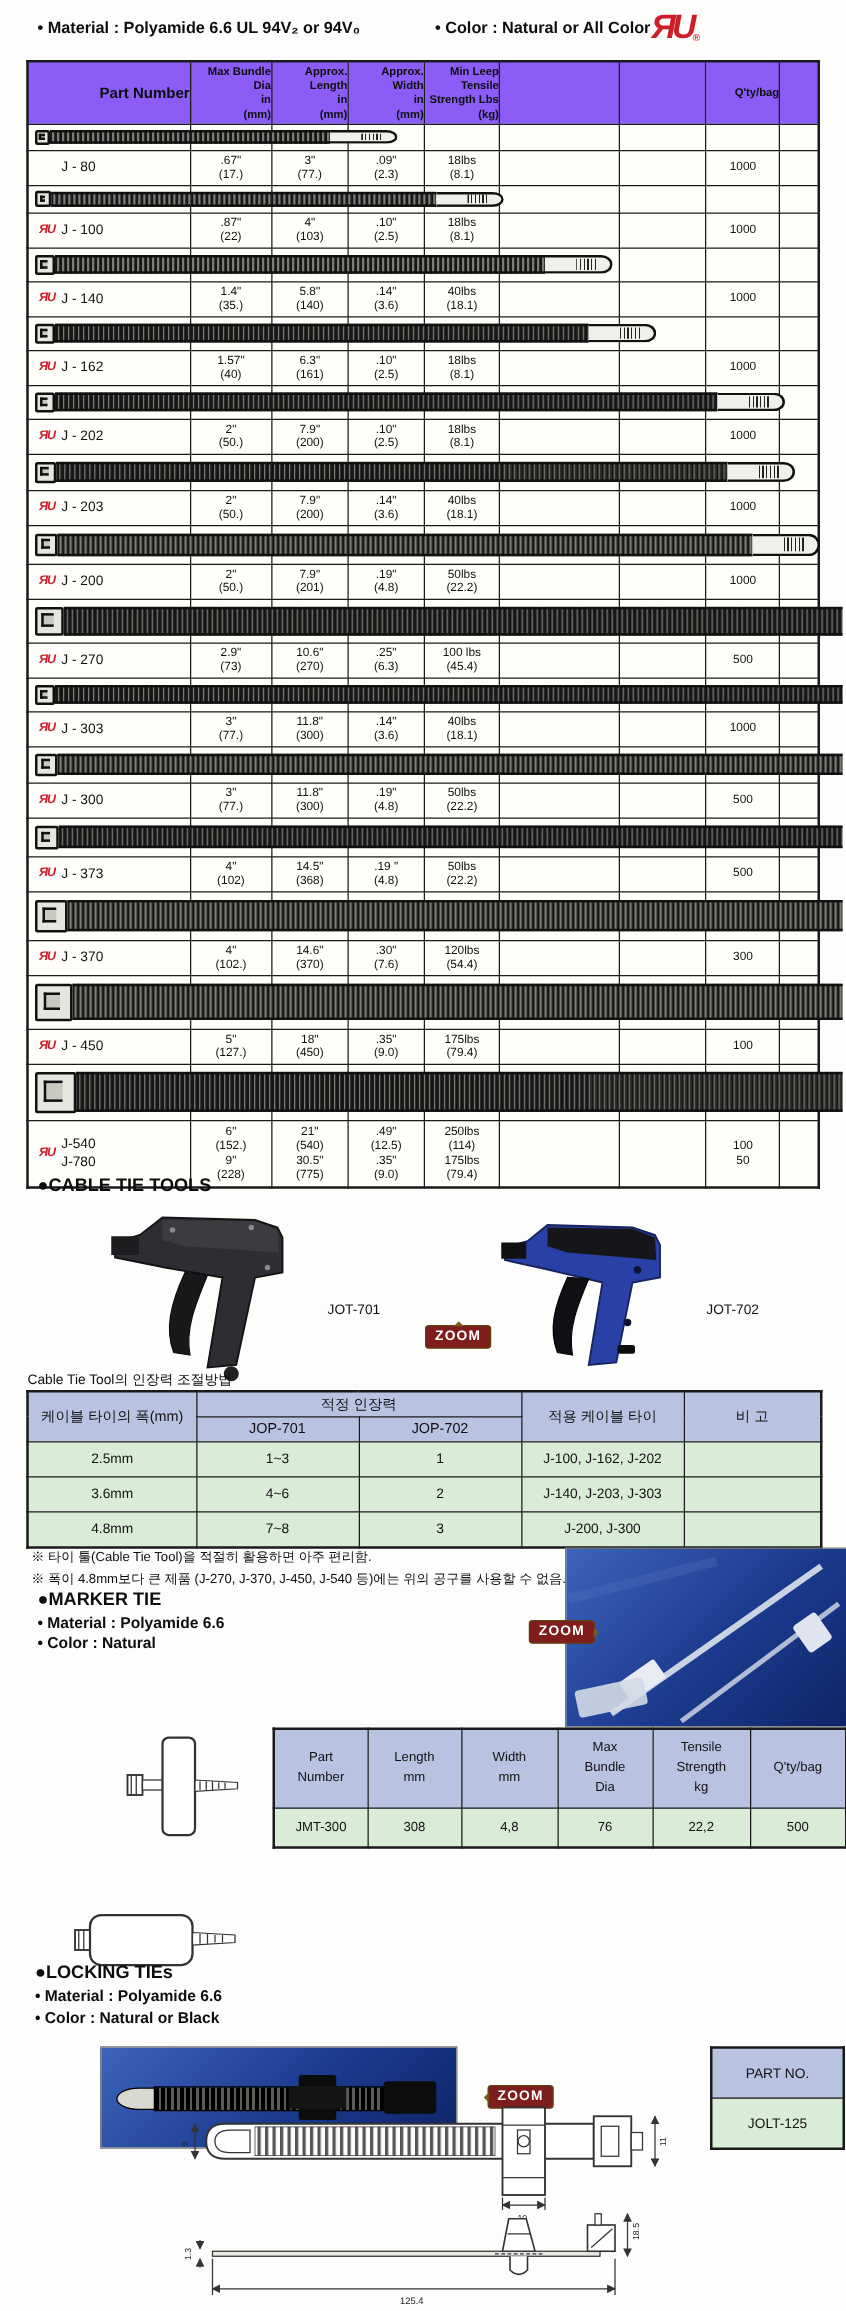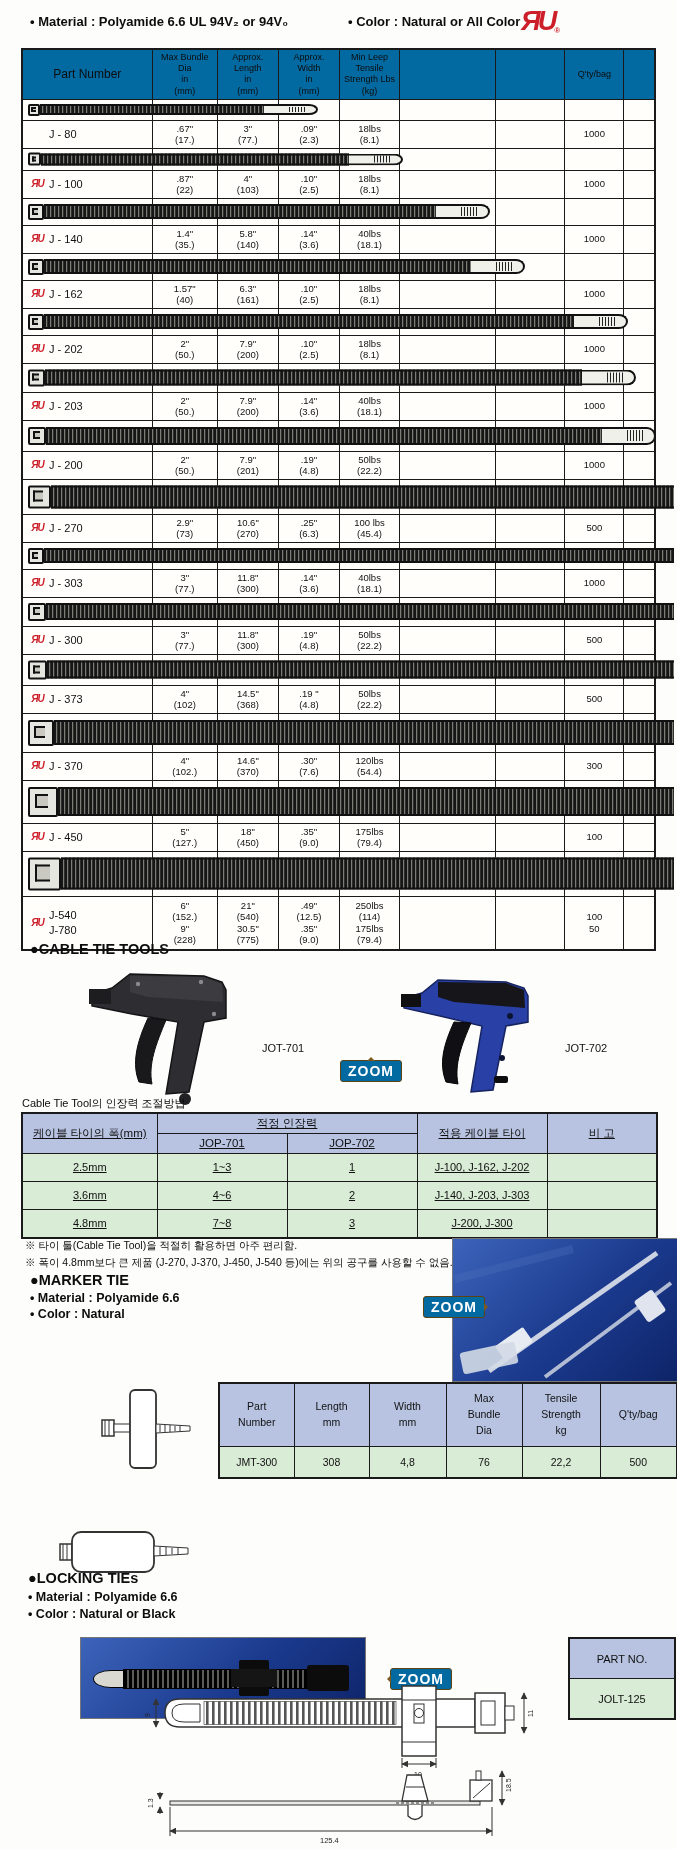--- a/index.html
+++ b/index.html
@@ -10,49 +10,49 @@
   .abs{position:absolute;}
 
   
   .top-line{font-weight:bold;font-size:13px;color:#0d0d0d;white-space:nowrap;}
   .ul-logo-big{font-style:italic;font-weight:900;font-size:27px;color:#cd1f2a;letter-spacing:-3px;line-height:1;}
   .ul-logo-big .reg{font-size:8px;letter-spacing:0;vertical-align:bottom;font-style:normal;}
 
   
   table.main{border-collapse:collapse;table-layout:fixed;width:635px;border:2px solid #1a1a1a;background:#fffefb;}
   table.main td,table.main th{border:1px solid #1a1a1a;padding:0;vertical-align:middle;}
-  table.main th{background:#0369a1;font-weight:normal;font-size:9px;line-height:1.25;white-space:pre-line;text-align:center;color:#0d0d0d;}
+  table.main th{background:#8b5cf6;font-weight:bold;font-size:9px;line-height:1.25;white-space:pre-line;text-align:right;color:#0d0d0d;}
   table.main th.part-h{font-size:12px;}
   td.c{font-size:9.5px;line-height:1.2;text-align:center;white-space:pre-line;}
   td.part-cell{font-size:11px;}
   .part-inner{display:flex;align-items:center;gap:4px;padding-left:7px;white-space:pre-line;line-height:1.3;}
   .ul-mark{color:#cd1f2a;font-weight:900;font-style:italic;font-size:10px;letter-spacing:-1px;width:15px;flex:0 0 15px;text-align:center;}
   td.img-cell{position:relative;}
   .tie{position:absolute;left:5px;top:50%;transform:translateY(-50%);display:flex;align-items:center;z-index:4;}
   .tie-head{flex:0 0 auto;border:2px solid #111;background:#e6e6e0;border-radius:2px;position:relative;box-sizing:border-box;}
   .tie-head::after{content:"";position:absolute;left:18%;top:20%;width:52%;height:56%;border:2px solid #111;border-right:none;background:#c9c9c2;box-sizing:border-box;}
   .tie-strap{flex:1 1 auto;background:repeating-linear-gradient(90deg,#161616 0 2px,#7d7d78 2px 3px,#2f2f2c 3px 4px);border-top:2px solid #111;border-bottom:2px solid #111;}
   .tie-tip{flex:0 0 52px;border:2px solid #111;border-left:none;border-radius:0 9px 9px 0/0 50% 50% 0;background:#f0f0ea;position:relative;}
   .tie-tip::before{content:"";position:absolute;left:48%;top:12%;bottom:12%;width:32%;background:repeating-linear-gradient(90deg,#222 0 1px,transparent 1px 3px);}
 
   
   .sec-h{font-weight:bold;font-size:14.5px;color:#0d0d0d;}
   .sub-b{font-weight:bold;font-size:12.5px;color:#0d0d0d;}
 
   
-  .zoom-badge{position:absolute;background:#0369a1;color:#fff;font-size:14px;font-weight:bold;
+  .zoom-badge{position:absolute;background:#7f1d1d;color:#fff;font-size:11px;font-weight:bold;
     letter-spacing:1px;padding:3px 7px;border-radius:3px;border:1px solid #5d4312;line-height:1;cursor:pointer;}
   .zoom-badge::before{content:"";position:absolute;width:0;height:0;border:4px solid transparent;}
   .zoom-badge.a-top::before{left:50%;top:-8px;margin-left:-4px;border-bottom-color:#7c5a1d;}
   .zoom-badge.a-right::before{right:-8px;top:50%;margin-top:-4px;border-left-color:#7c5a1d;}
   .zoom-badge.a-left::before{left:-8px;top:50%;margin-top:-4px;border-right-color:#7c5a1d;}
 
   
   table.tension{border-collapse:collapse;table-layout:fixed;width:635px;border:2px solid #1a1a1a;}
-  table.tension td,table.tension th{border:1px solid #1a1a1a;padding:0;text-align:center;vertical-align:middle;text-decoration:underline;}
+  table.tension td,table.tension th{border:1px solid #1a1a1a;padding:0;text-align:center;vertical-align:middle;}
   table.tension th{background:#b7c3e1;font-weight:normal;font-size:11.5px;}
   table.tension td{background:#d9ecd6;font-size:11px;height:27px;}
   .cap{font-size:11px;color:#0d0d0d;}
   .note-line{font-size:10.5px;color:#0d0d0d;}
 
   
   table.marker{border-collapse:collapse;table-layout:fixed;width:458px;border:2px solid #1a1a1a;}
   table.marker td,table.marker th{border:1px solid #1a1a1a;padding:0;text-align:center;vertical-align:middle;}
   table.marker th{background:#b7c3e1;font-weight:normal;font-size:10.5px;white-space:pre-line;line-height:1.5;height:62px;}
   table.marker td{background:#d9ecd6;font-size:10.5px;height:30px;}

